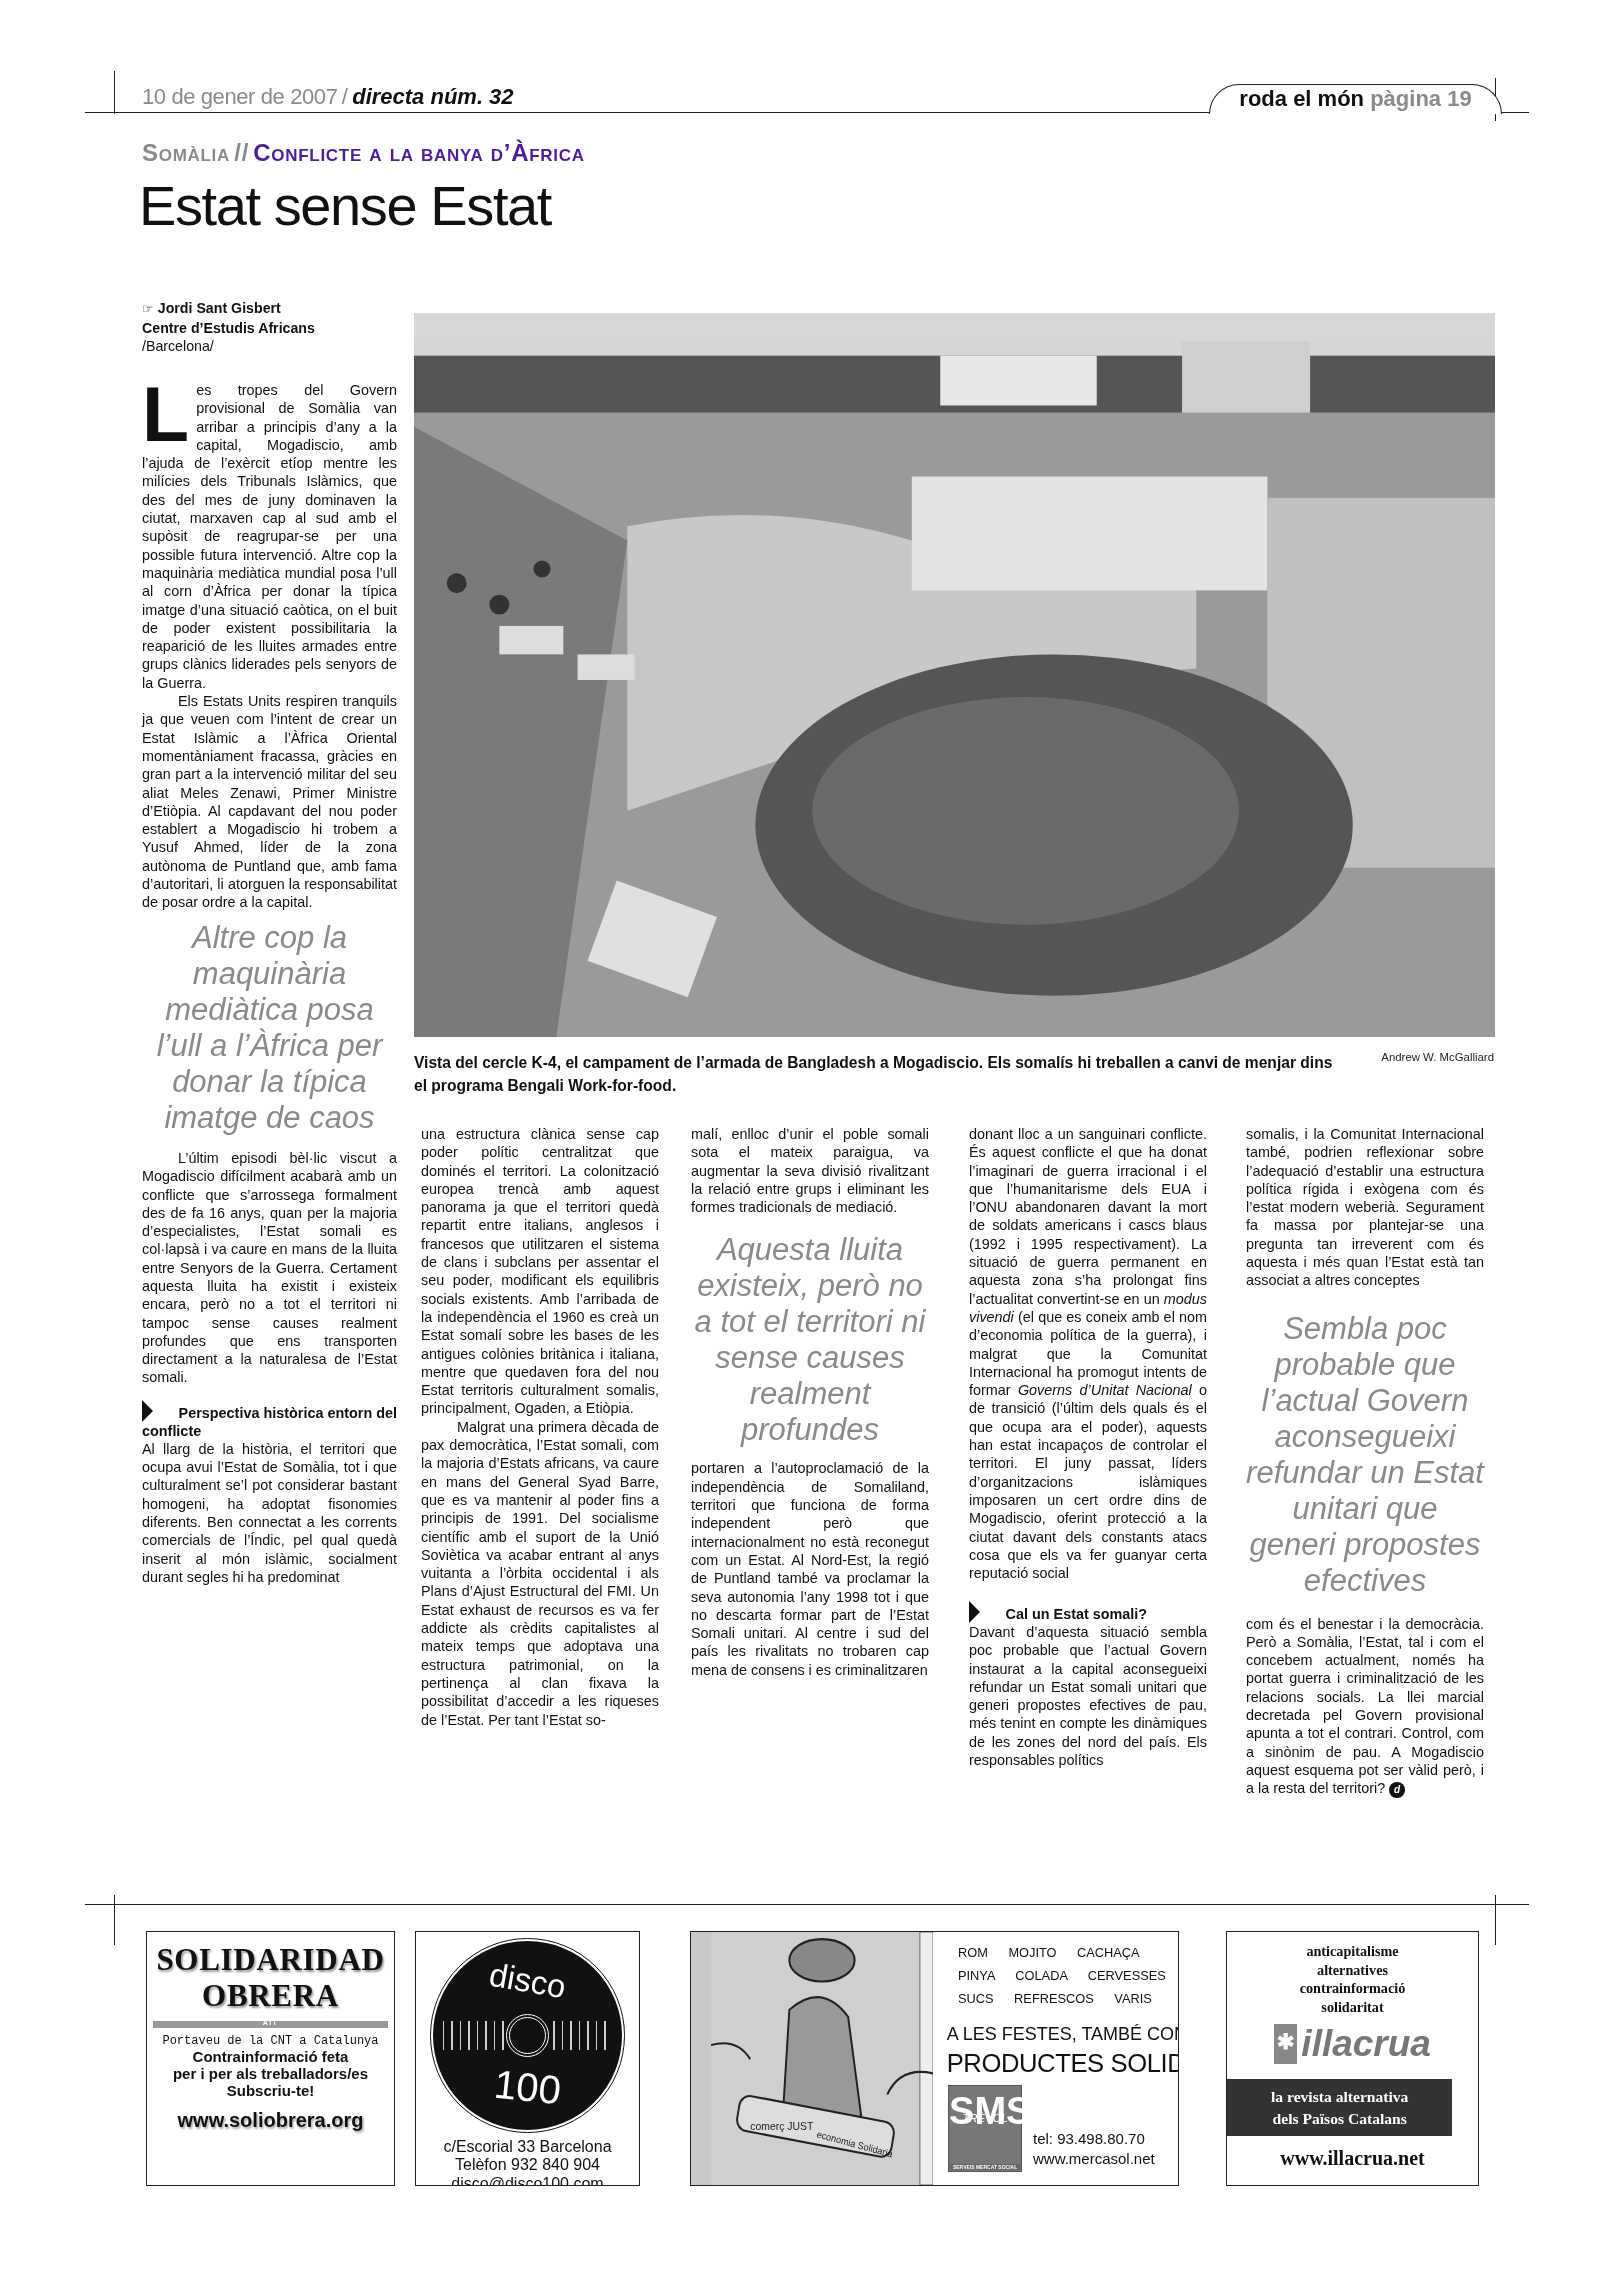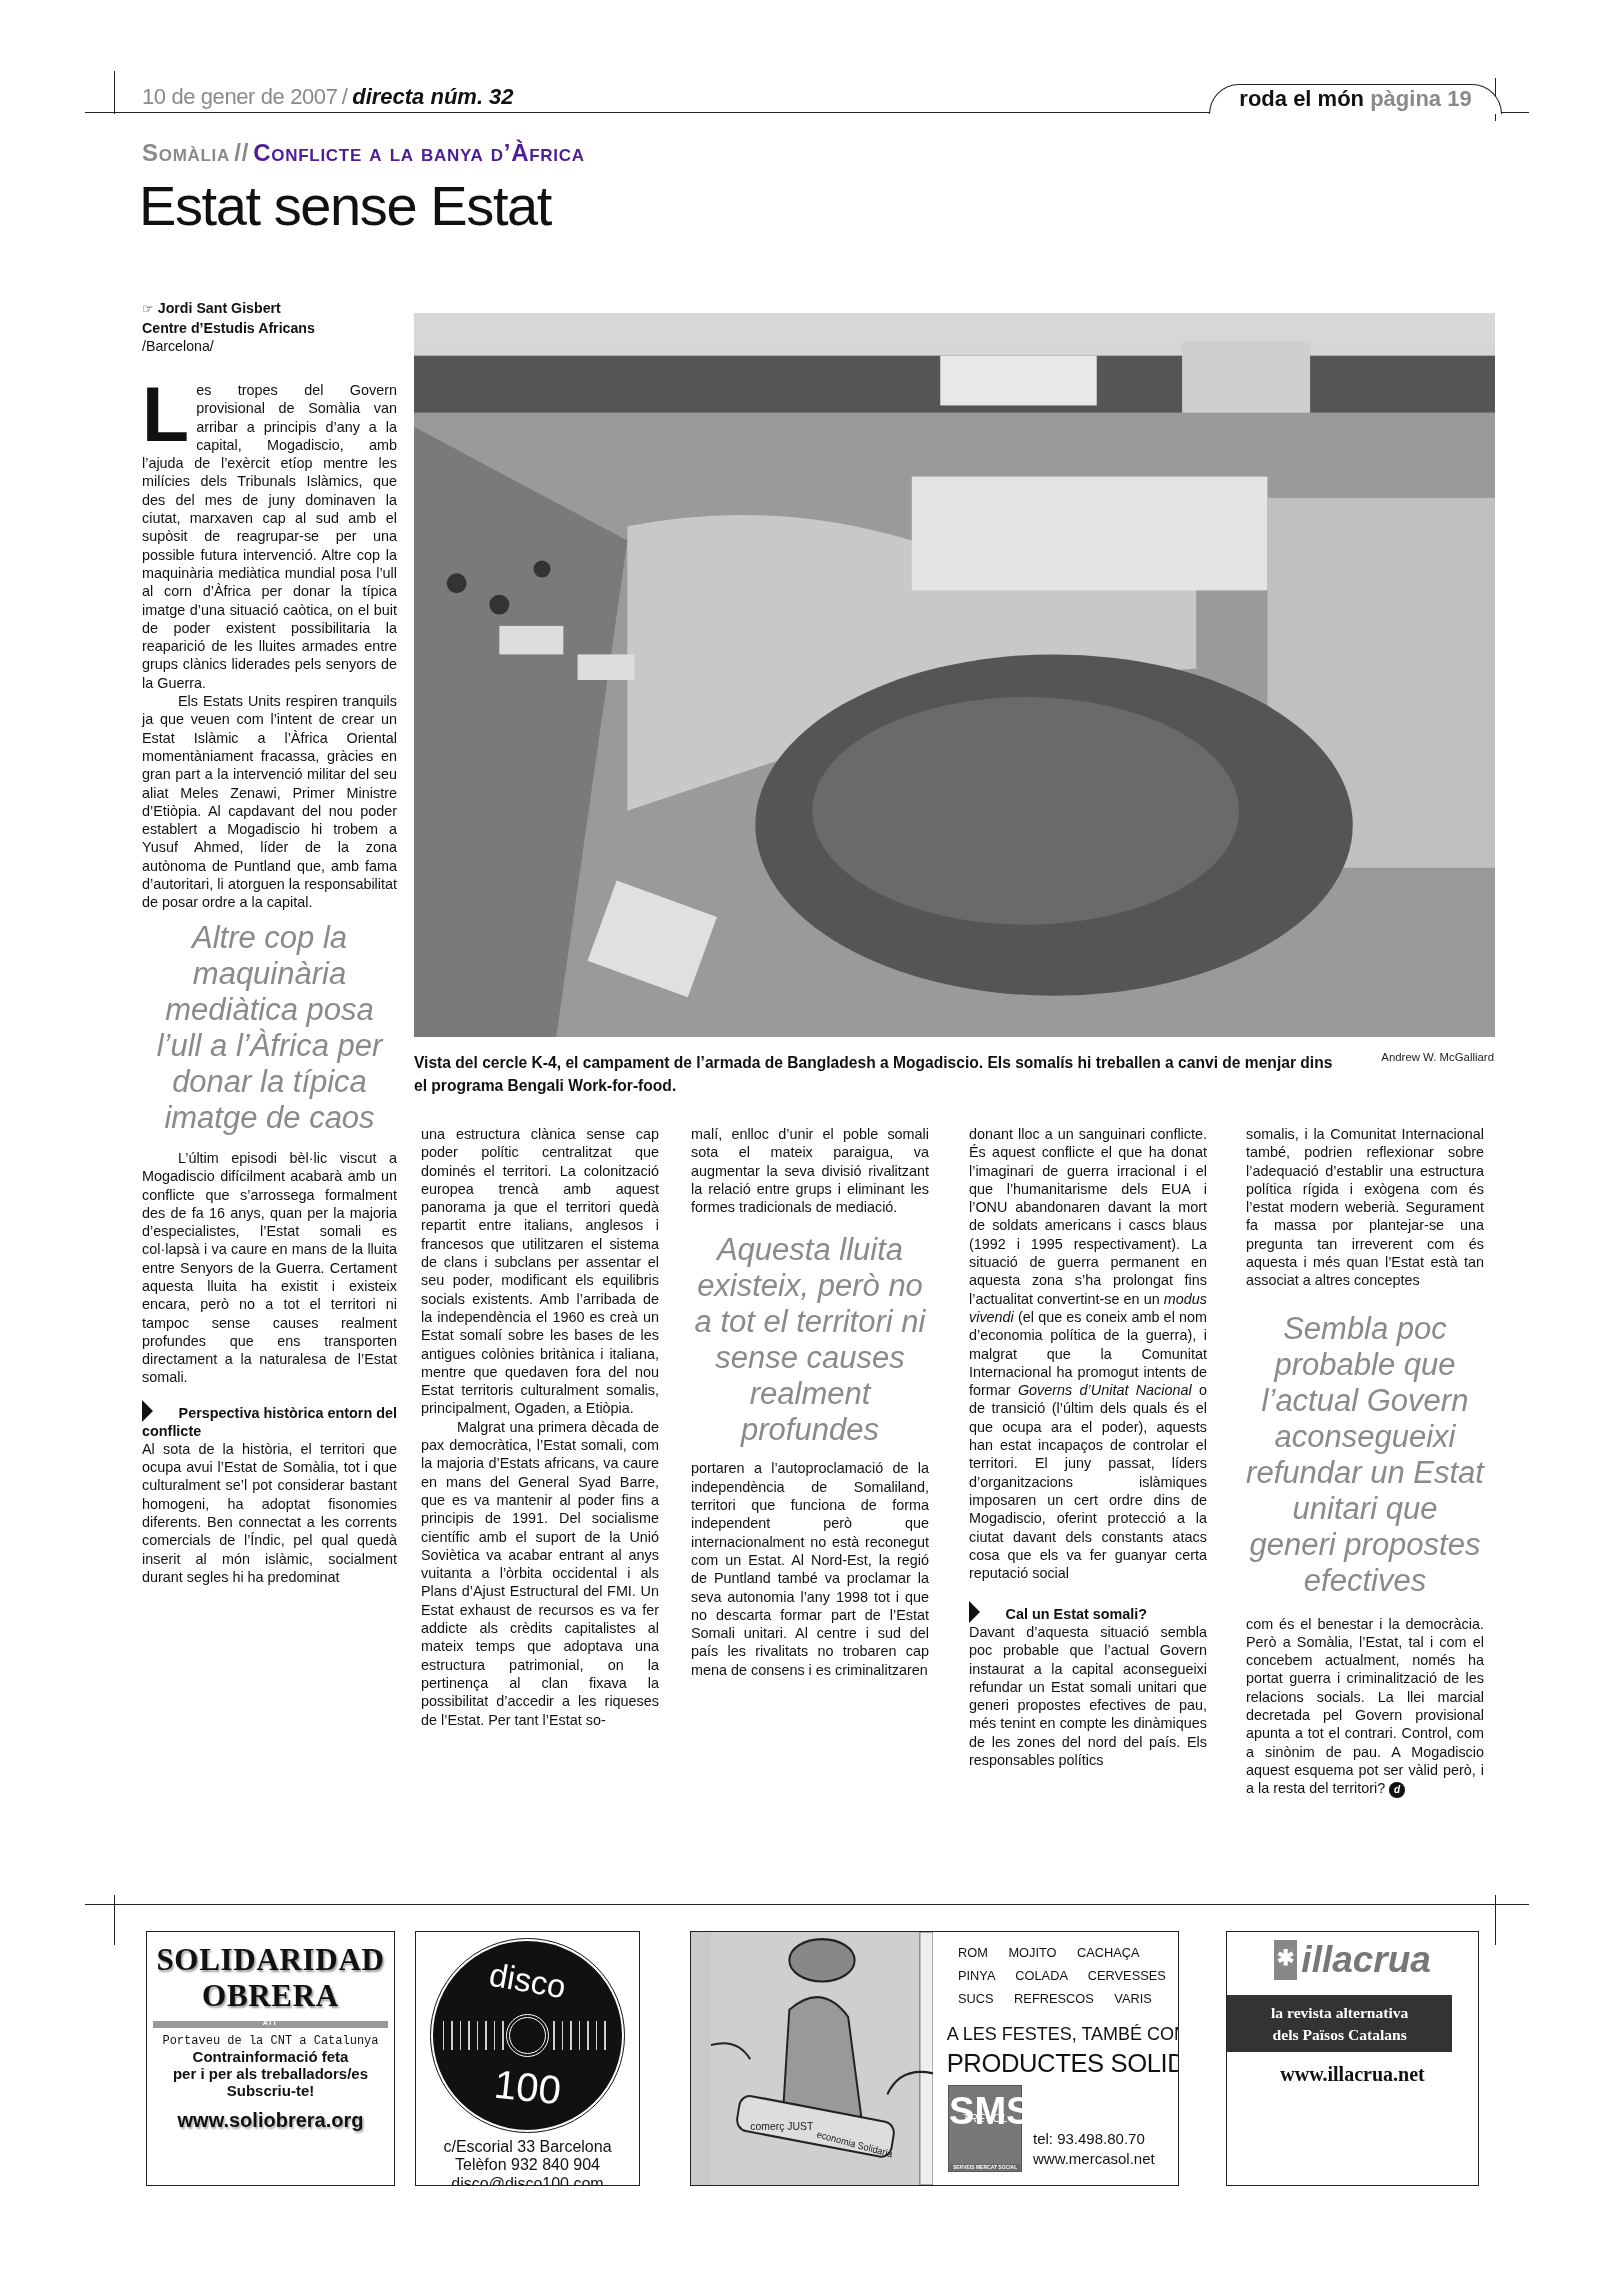--- a/index.html
+++ b/index.html
@@ -118,21 +118,21 @@
   <span class="org">Centre d’Estudis Africans</span>
   <span class="city">/Barcelona/</span>
 </div>
 
 <div class="col" style="left:142px; top:381px; width:255px;">
   <p><span class="dropcap">L</span><span>es tropes del Govern provisional de Somàlia van arribar a principis d’any a la capital, Mogadiscio, amb l’ajuda de l’exèrcit etíop mentre les milícies dels Tribunals Islàmics, que des del mes de juny dominaven la ciutat, marxaven cap al sud amb el supòsit de reagrupar-se per una possible futura intervenció. Altre cop la maquinària mediàtica mundial posa l’ull al corn d’Àfrica per donar la típica imatge d’una situació caòtica, on el buit de poder existent possibilitaria la reaparició de les lluites armades entre grups clànics liderades pels senyors de la Guerra.</span></p>
   <p class="ind">Els Estats Units respiren tranquils ja que veuen com l’intent de crear un Estat Islàmic a l’Àfrica Oriental momentàniament fracassa, gràcies en gran part a la intervenció militar del seu aliat Meles Zenawi, Primer Ministre d’Etiòpia. Al capdavant del nou poder establert a Mogadiscio hi trobem a Yusuf Ahmed, líder de la zona autònoma de Puntland que, amb fama d’autoritari, li atorguen la responsabilitat de posar ordre a la capital.</p>
   <div class="pull" style="margin:8.5px 0 12.8px;">Altre cop la maquinària mediàtica posa l’ull a l’Àfrica per donar la típica imatge de caos</div>
   <p class="ind">L’últim episodi bèl·lic viscut a Mogadiscio difícilment acabarà amb un conflicte que s’arrossega formalment des de fa 16 anys, quan per la majoria d’especialistes, l’Estat somali es col·lapsà i va caure en mans de la lluita entre Senyors de la Guerra. Certament aquesta lluita ha existit i existeix encara, però no a tot el territori ni tampoc sense causes realment profundes que ens transporten directament a la naturalesa de l’Estat somali.</p>
   <div class="subhead"><span class="tri"></span><span>Perspectiva històrica entorn del conflicte</span></div>
-  <p>Al sota de la història, el territori que ocupa avui l’Estat de Somàlia, tot i que culturalment se’l pot considerar bastant homogeni, ha adoptat fisonomies diferents. Ben connectat a les corrents comercials de l’Índic, pel qual quedà inserit al món islàmic, socialment durant segles hi ha predominat</p>
+  <p>Al llarg de la història, el territori que ocupa avui l’Estat de Somàlia, tot i que culturalment se’l pot considerar bastant homogeni, ha adoptat fisonomies diferents. Ben connectat a les corrents comercials de l’Índic, pel qual quedà inserit al món islàmic, socialment durant segles hi ha predominat</p>
 </div>
 
 <div class="photo">
   <svg viewBox="0 0 1520 1018" preserveAspectRatio="none">
     <defs>
       <linearGradient id="sky" x1="0" y1="0" x2="0" y2="1">
           <stop offset="0" stop-color="#d8d8d8"></stop>
           <stop offset="1" stop-color="#b0b0b0"></stop>
         </linearGradient>
     </defs>
@@ -238,20 +238,26 @@
       <div class="small">SERVEIS MERCAT SOCIAL</div>
     </div>
     <div class="sms-contact">
       <div>tel: 93.498.80.70</div>
       <div>www.mercasol.net</div>
     </div>
   </div>
 </div>
 
 <div class="ad ad-illa">
+  <div class="illa-top">
+    <div>anticapitalisme</div>
+    <div>alternatives</div>
+    <div>contrainformació</div>
+    <div>solidaritat</div>
+  </div>
   <div class="illa-logo">
       <span class="mark">✱</span>
       <span>illacrua</span>
     </div>
   <div class="illa-band">
     <div>la revista alternativa</div>
     <div>dels Països Catalans</div>
   </div>
   <div class="illa-url">www.illacrua.net</div>
 </div>

